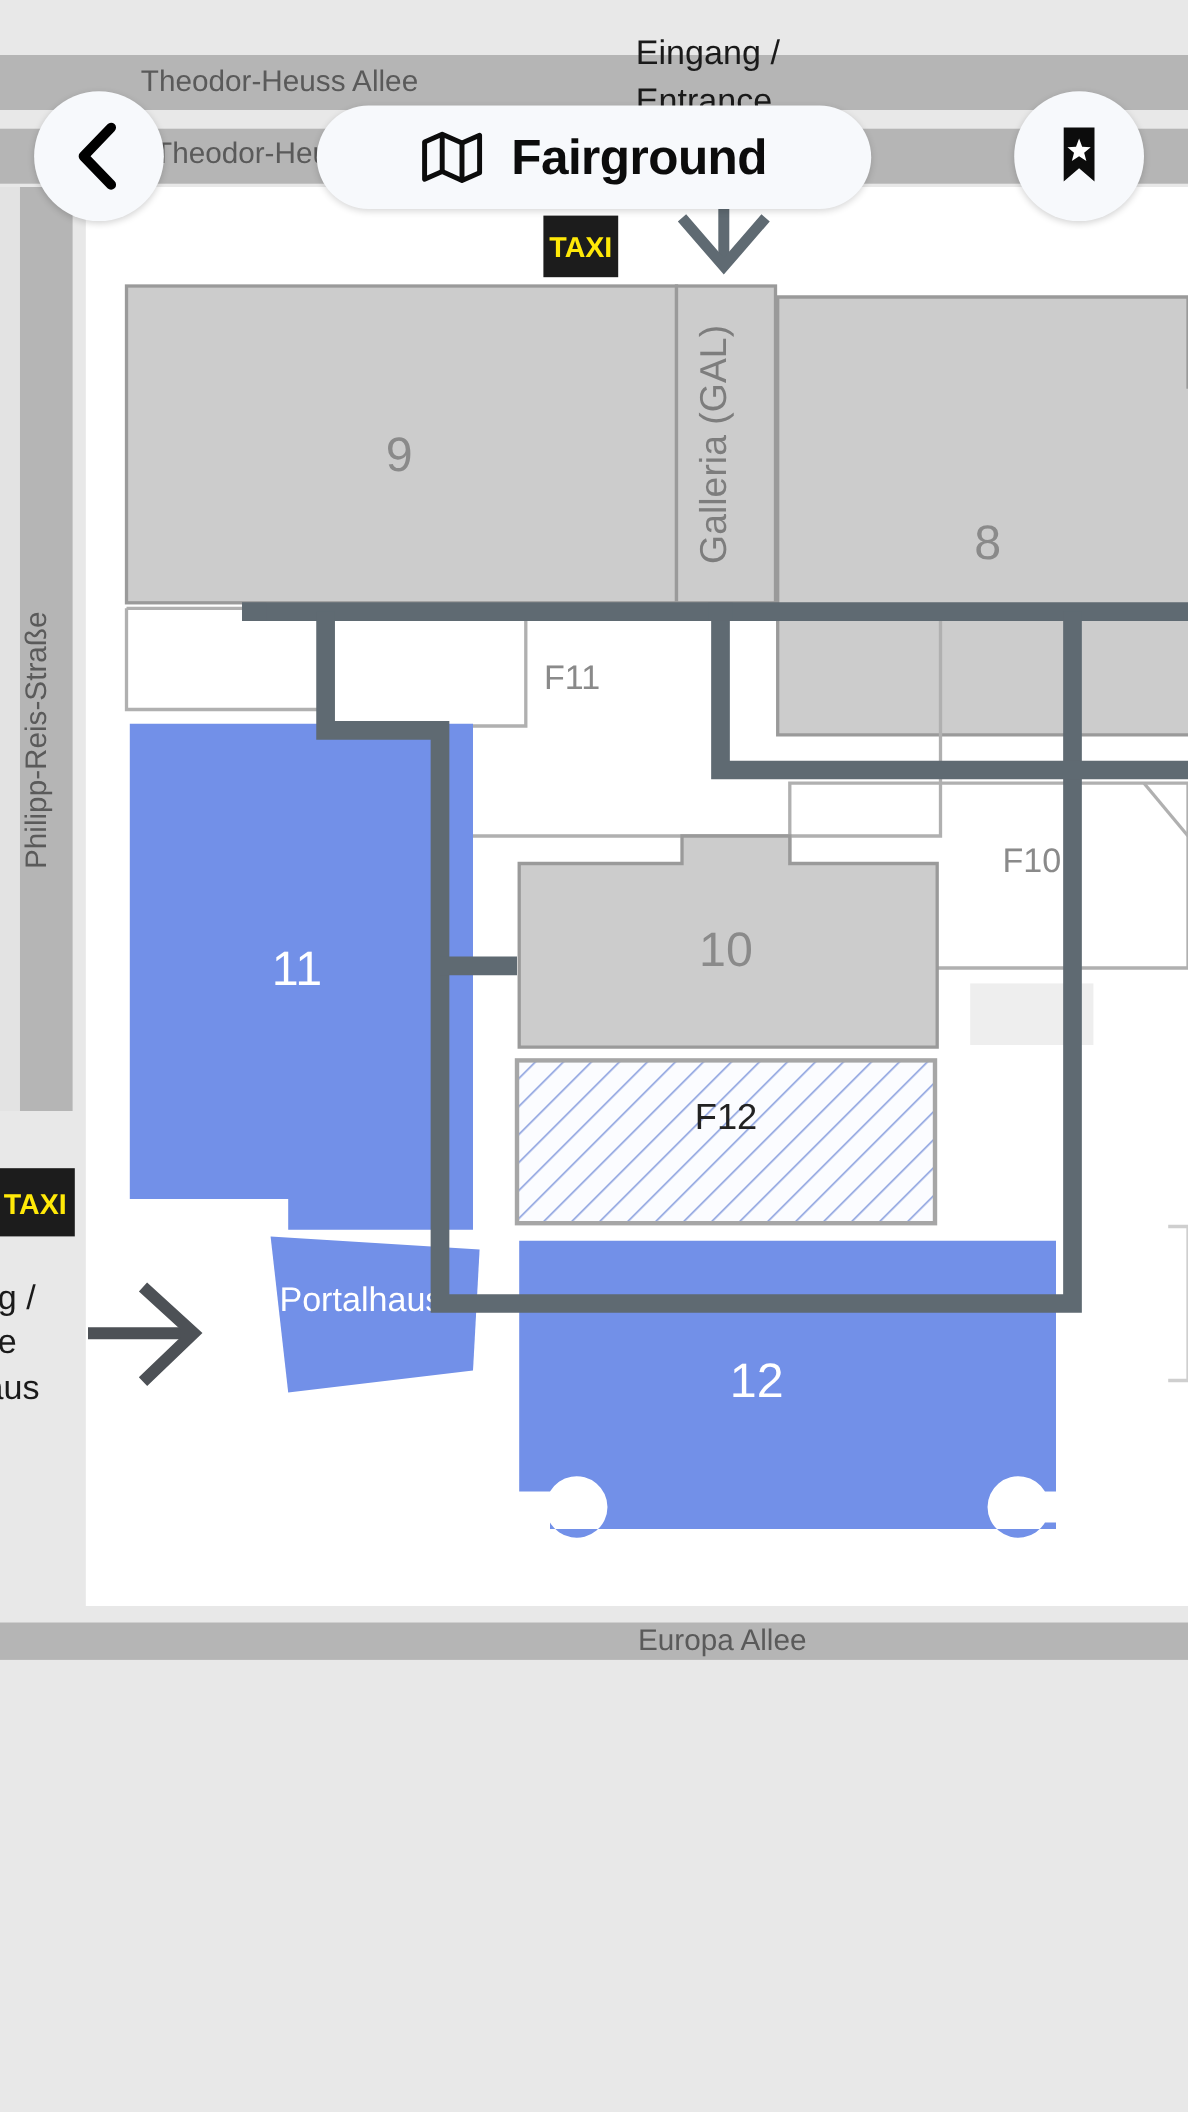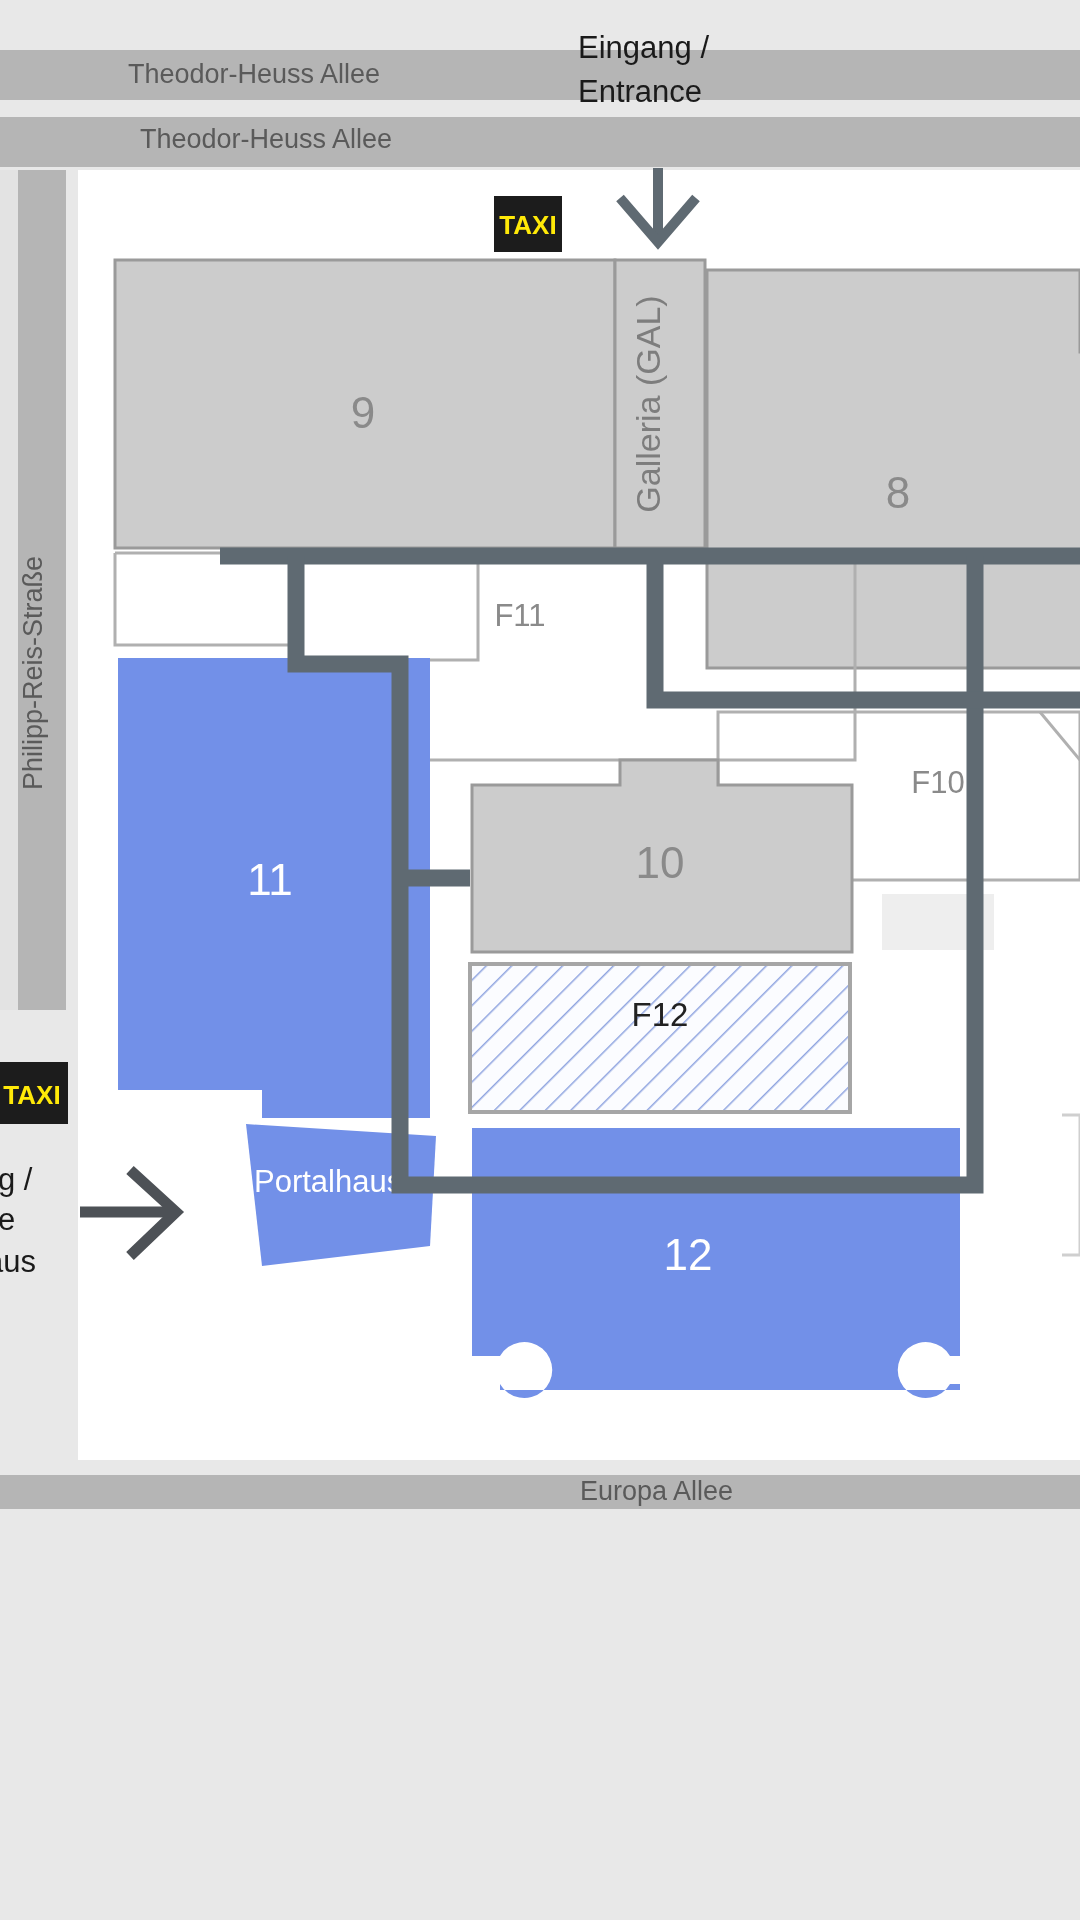--- a/index.html
+++ b/index.html
@@ -243,14 +243,39 @@
       <text class="entrance-label" x="578" y="102">Entrance</text>
 
       <text class="entrance-label" x="-2" y="1190">g /</text>
       <text class="entrance-label" x="-2" y="1230">e</text>
       <text class="entrance-label" x="-14" y="1272">aus</text>
 
       <path d="M 1062 1115 L 1080 1115 L 1080 1255 L 1062 1255" fill="none" stroke="#cfcfcf" stroke-width="3"></path>
     </svg>
   </div>
 
+  <div id="header">
+
+    <div class="circle-btn" id="back-button">
+      <svg width="46" height="64" viewBox="0 0 46 64">
+        <path d="M 34 6 L 9 32 L 34 58" fill="none" stroke="#000000" stroke-width="9" stroke-linecap="round" stroke-linejoin="round"></path>
+      </svg>
+    </div>
+
+    <div id="title-pill">
+      <svg width="56" height="48" viewBox="0 0 56 48">
+        <path d="M 3 10 L 19 3 L 37 11 L 53 4 L 53 38 L 37 45 L 19 37 L 3 44 Z" fill="none" stroke="#0c0c0c" stroke-width="4.5" stroke-linejoin="round"></path>
+        <path d="M 19 3 L 19 37" fill="none" stroke="#0c0c0c" stroke-width="4.5"></path>
+        <path d="M 37 11 L 37 45" fill="none" stroke="#0c0c0c" stroke-width="4.5"></path>
+      </svg>
+      <span id="title-text">Fairground</span>
+    </div>
+
+    <div class="circle-btn" id="bookmark-button">
+      <svg width="46" height="58" viewBox="0 0 46 58">
+        <path d="M 9 3 L 37 3 L 37 52 L 23 40 L 9 52 Z" fill="#0c0c0c"></path>
+        <path d="M 23 13 L 25.8 20.4 L 33.6 20.8 L 27.6 25.8 L 29.6 33.4 L 23 29 L 16.4 33.4 L 18.4 25.8 L 12.4 20.8 L 20.2 20.4 Z" fill="#ffffff"></path>
+      </svg>
+    </div>
+
+  </div>
 
 </div>
 
 </body></html>

